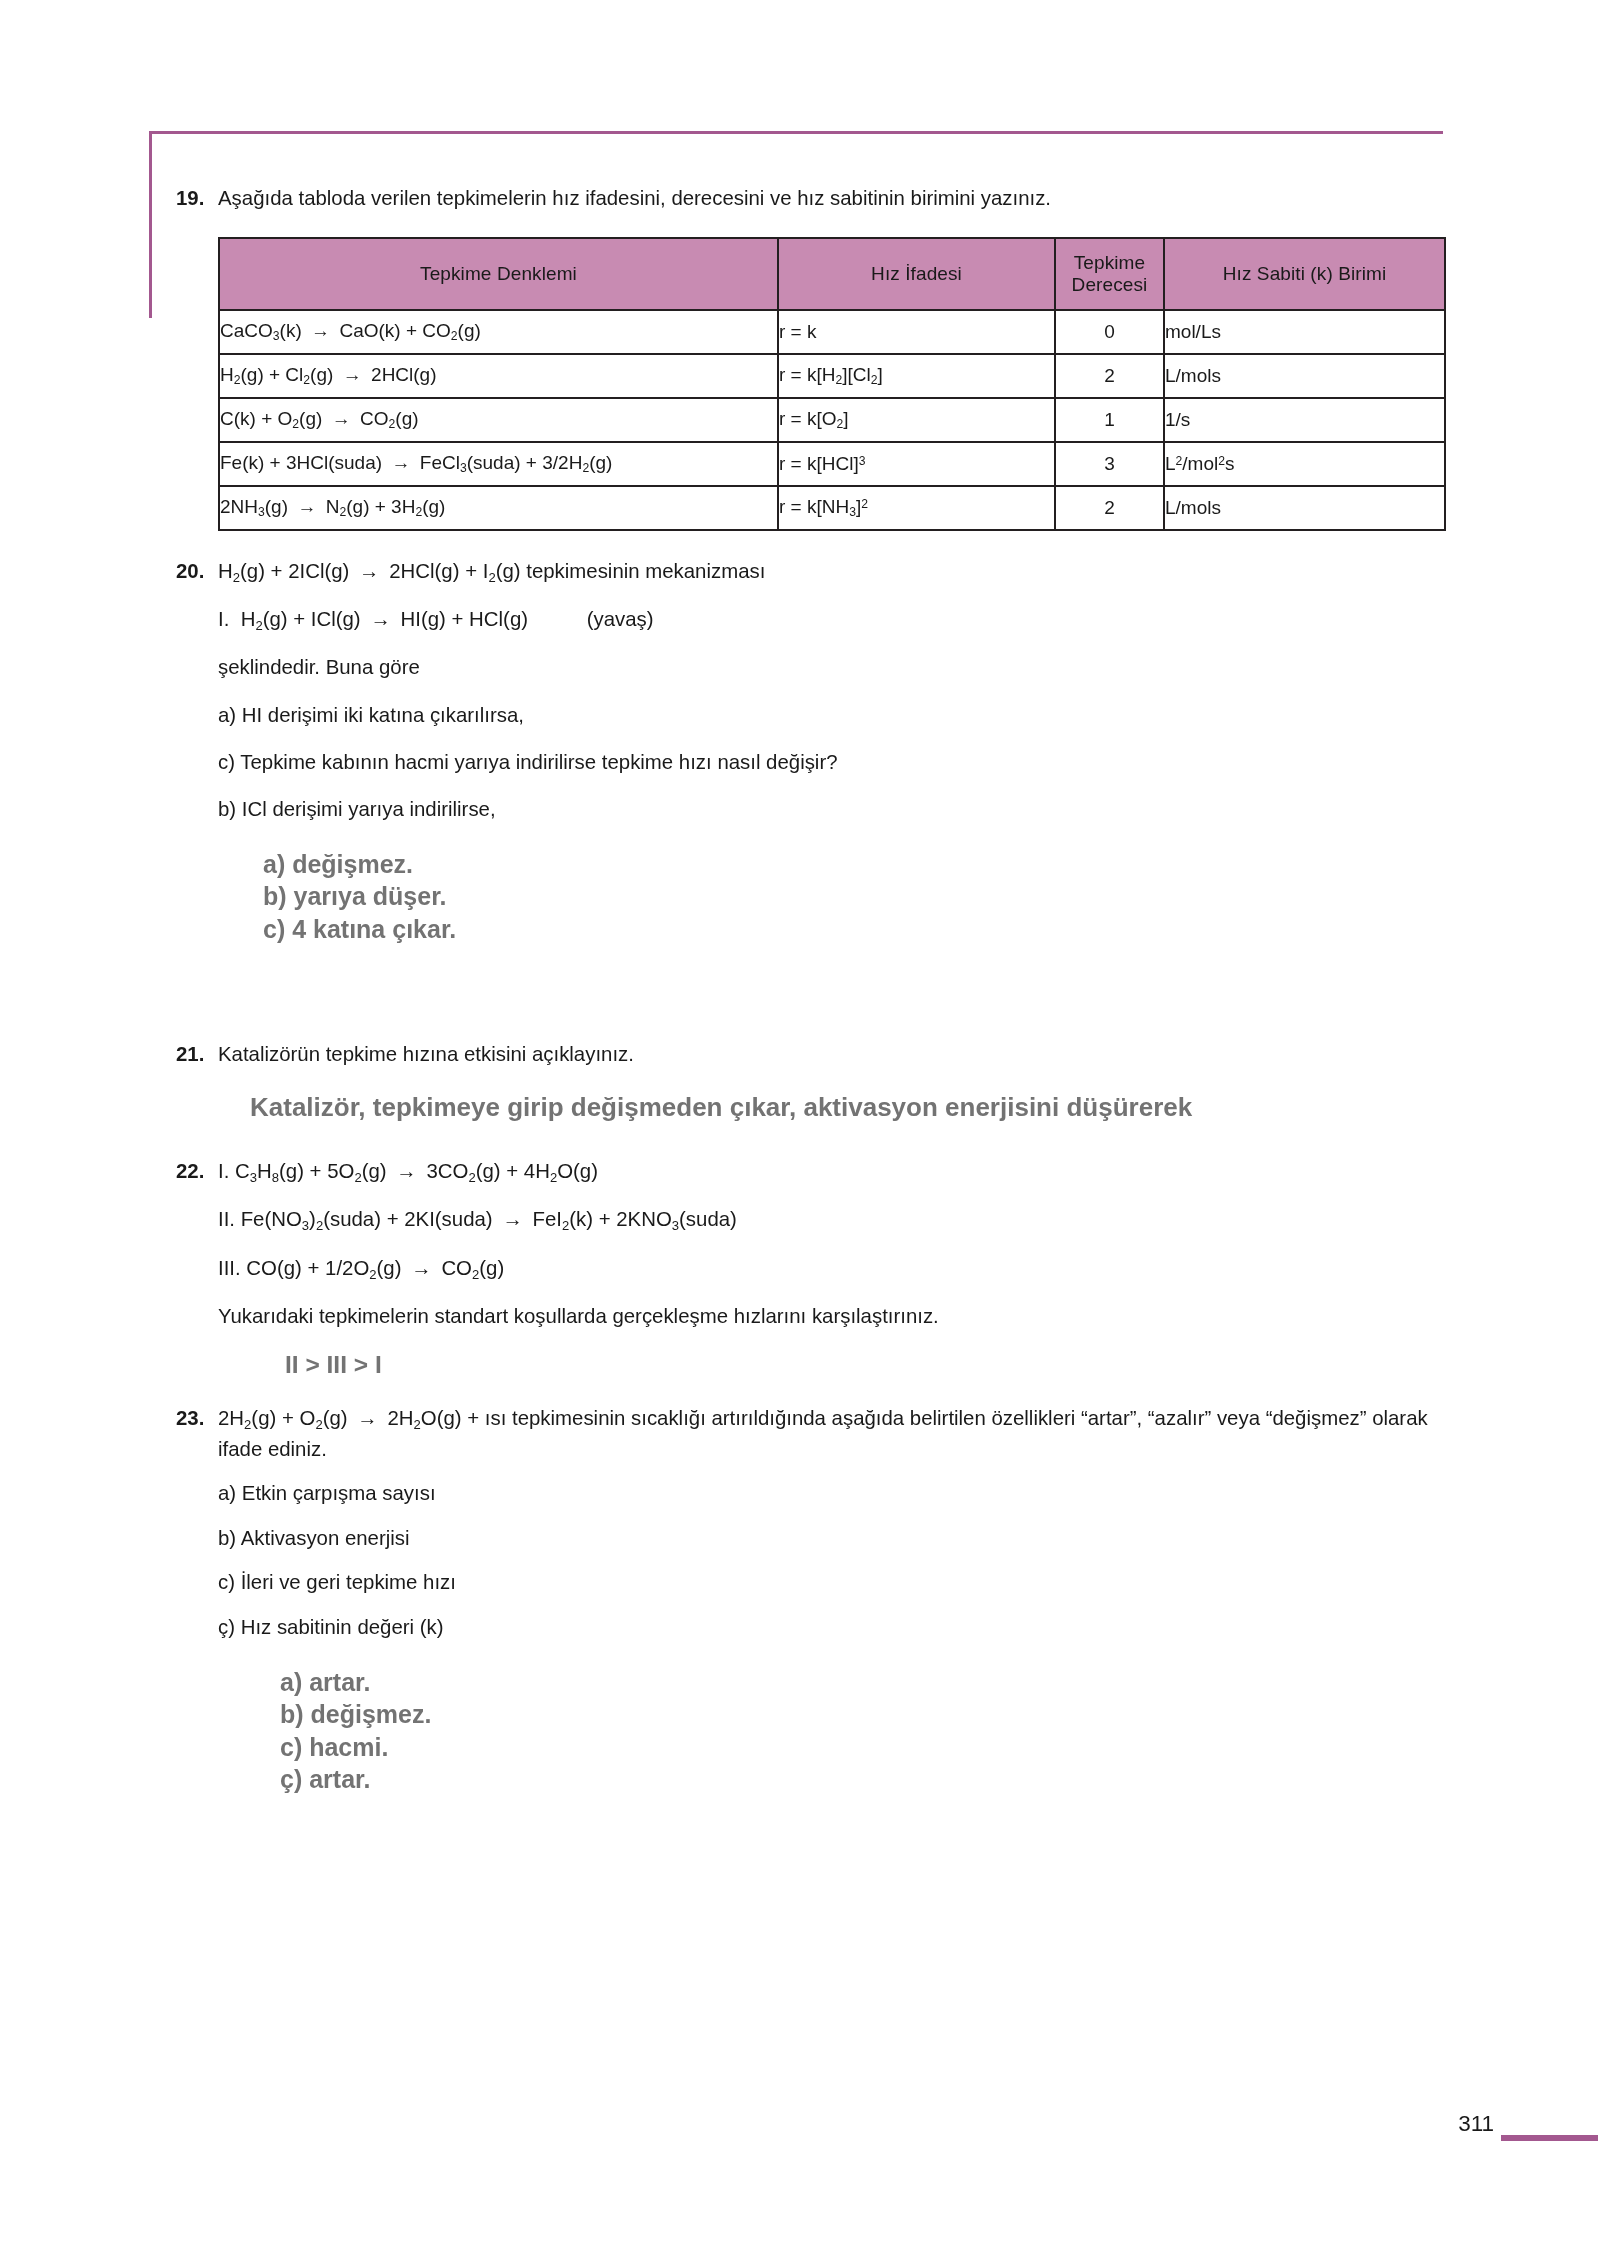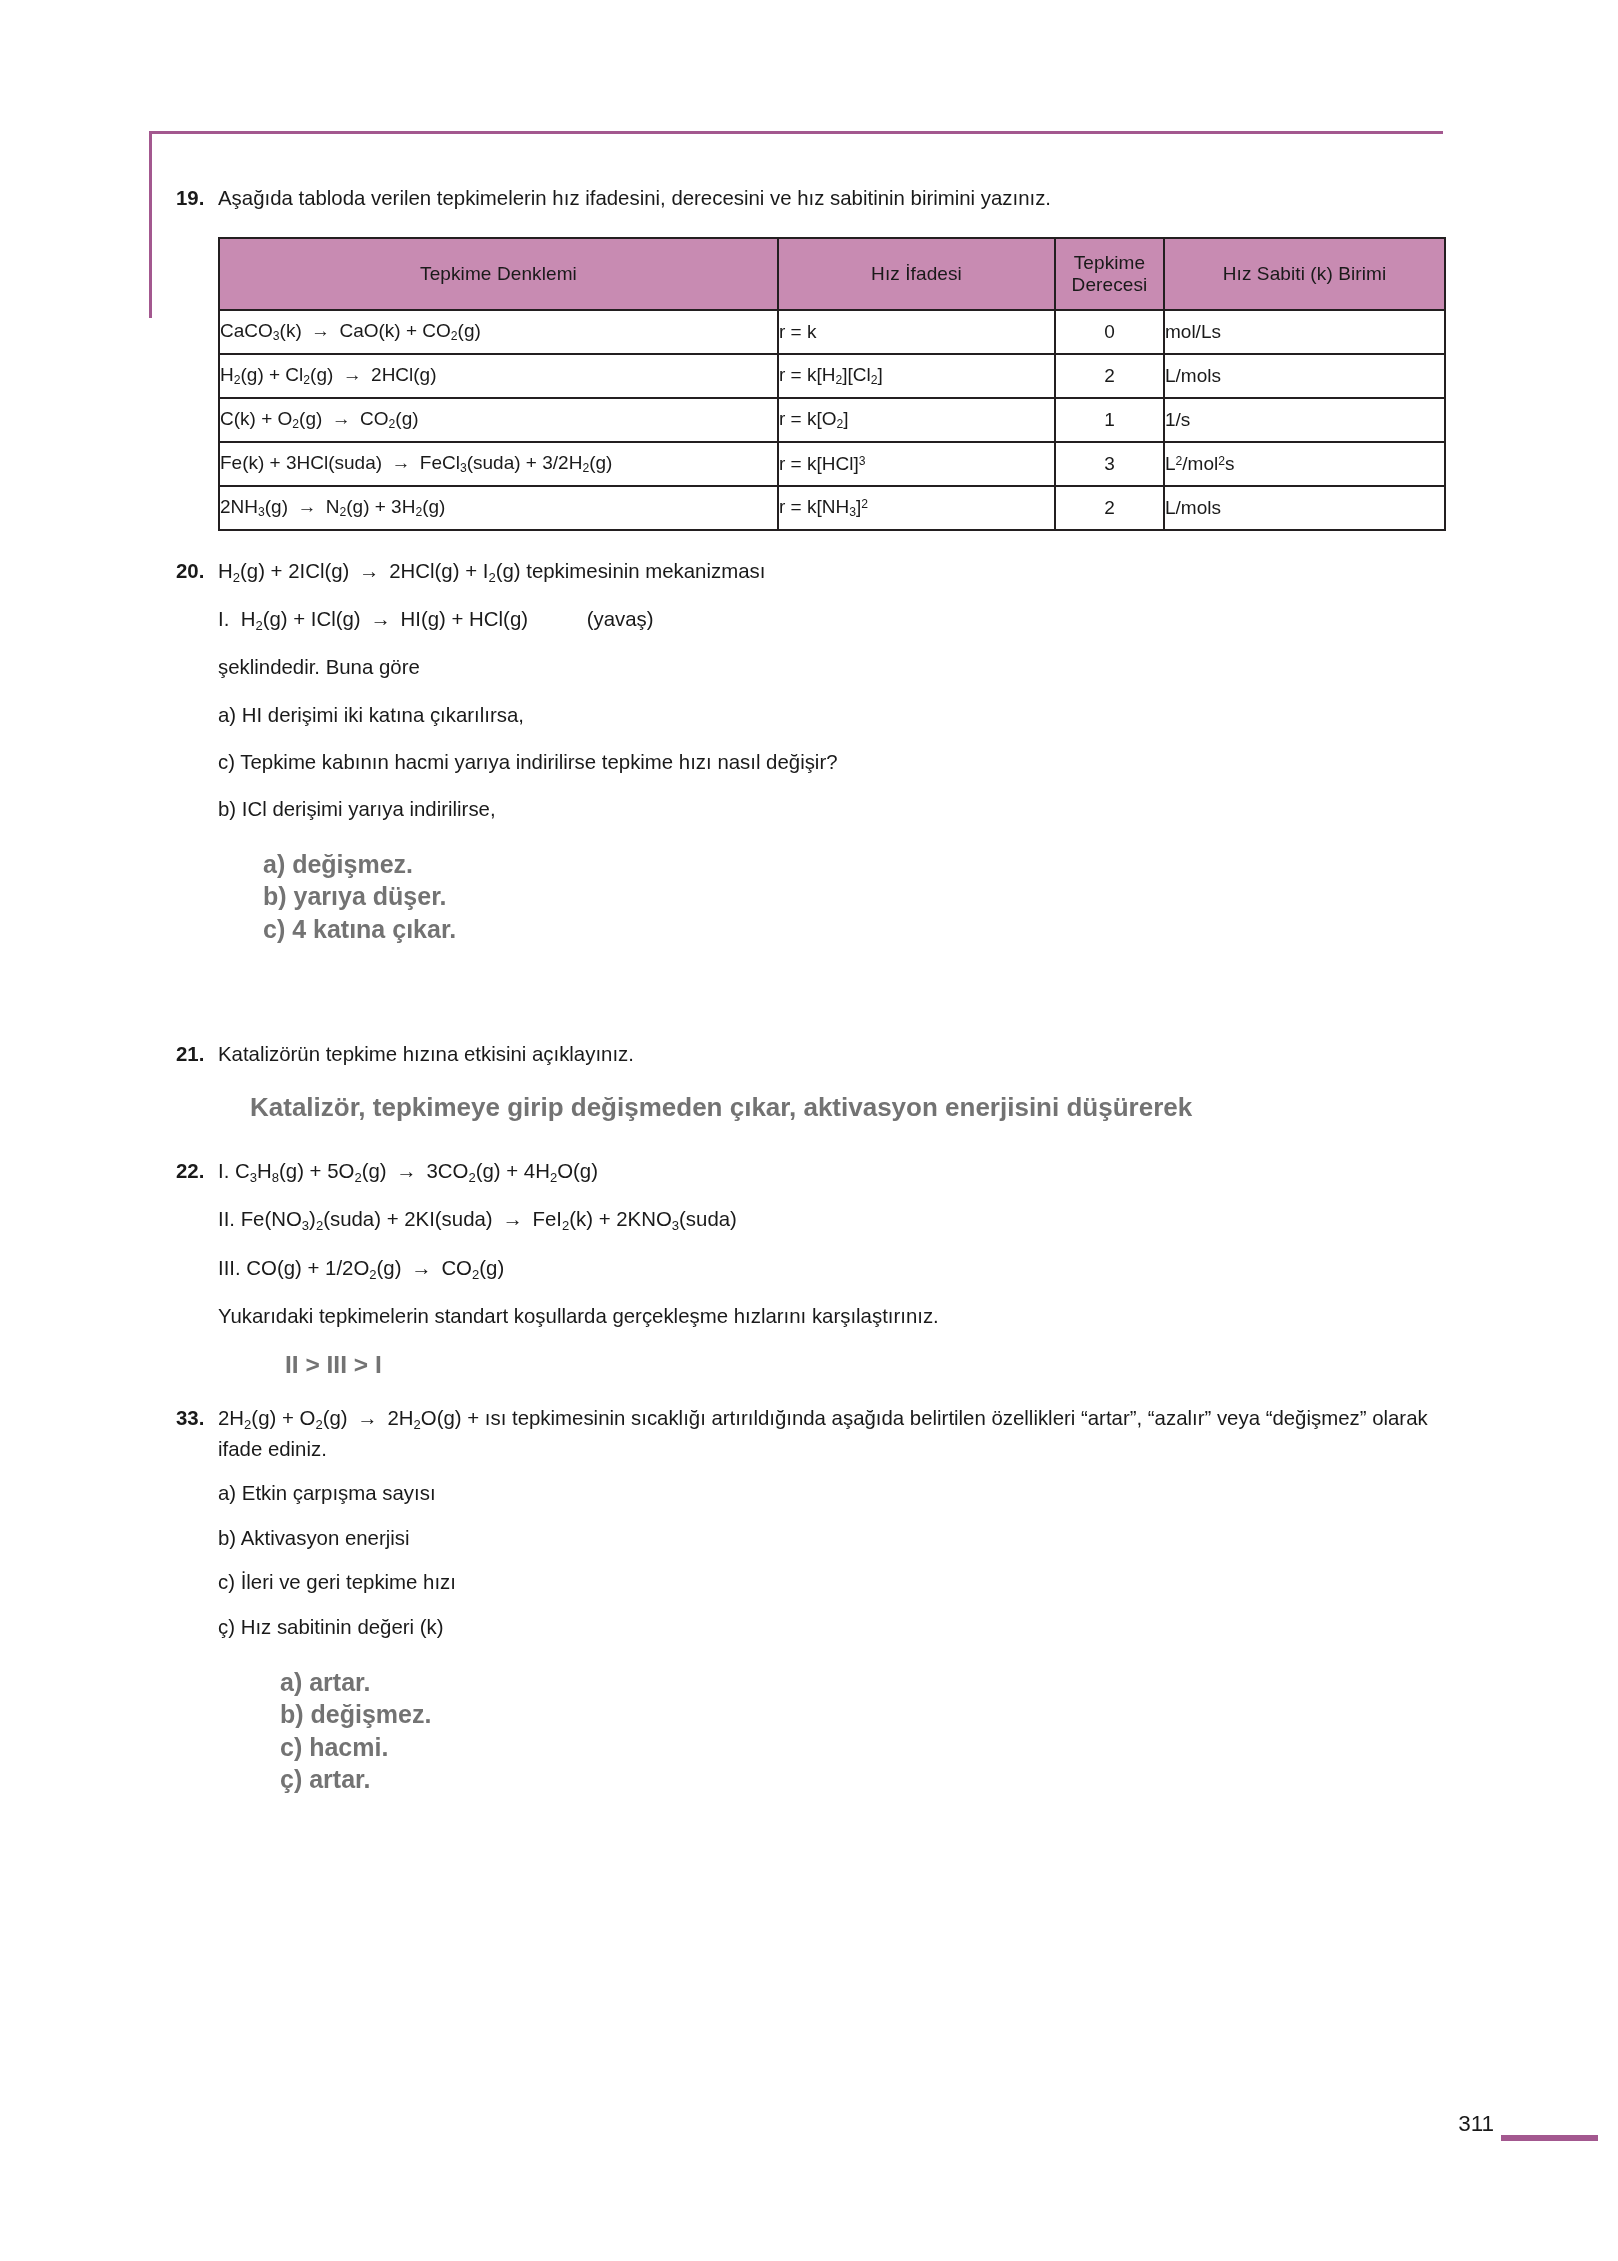--- a/index.html
+++ b/index.html
@@ -266,21 +266,21 @@
         <span class="qtext">I. C<sub>3</sub>H<sub>8</sub>(g) + 5O<sub>2</sub>(g) <span class="arrow">→</span> 3CO<sub>2</sub>(g) + 4H<sub>2</sub>O(g)</span>
       </div>
       <div class="sub">II. Fe(NO<sub>3</sub>)<sub>2</sub>(suda) + 2KI(suda) <span class="arrow">→</span> FeI<sub>2</sub>(k) + 2KNO<sub>3</sub>(suda)</div>
       <div class="sub">III. CO(g) + 1/2O<sub>2</sub>(g) <span class="arrow">→</span> CO<sub>2</sub>(g)</div>
       <div class="sub">Yukarıdaki tepkimelerin standart koşullarda gerçekleşme hızlarını karşılaştırınız.</div>
       <div class="answer mid" style="margin-top:17.7px;">II &gt; III &gt; I</div>
     </div>
 
     <div class="qblock" style="margin-top:23px;">
       <div class="qline">
-        <span class="qnum">33.</span>
+        <span class="qnum">23.</span>
         <span class="qtext">2H<sub>2</sub>(g) + O<sub>2</sub>(g) <span class="arrow">→</span> 2H<sub>2</sub>O(g) + ısı tepkimesinin sıcaklığı artırıldığında aşağıda belirtilen özellikleri “artar”, “azalır” veya “değişmez” olarak ifade ediniz.</span>
       </div>
       <div class="sub tight">a) Etkin çarpışma sayısı</div>
       <div class="sub tight">b) Aktivasyon enerjisi</div>
       <div class="sub tight">c) İleri ve geri tepkime hızı</div>
       <div class="sub tight">ç) Hız sabitinin değeri (k)</div>
 
       <div class="answer" style="margin-top:23px;margin-left:104px;">
         <div class="answer-row">a) artar.</div>
         <div class="answer-row">b) değişmez.</div>

